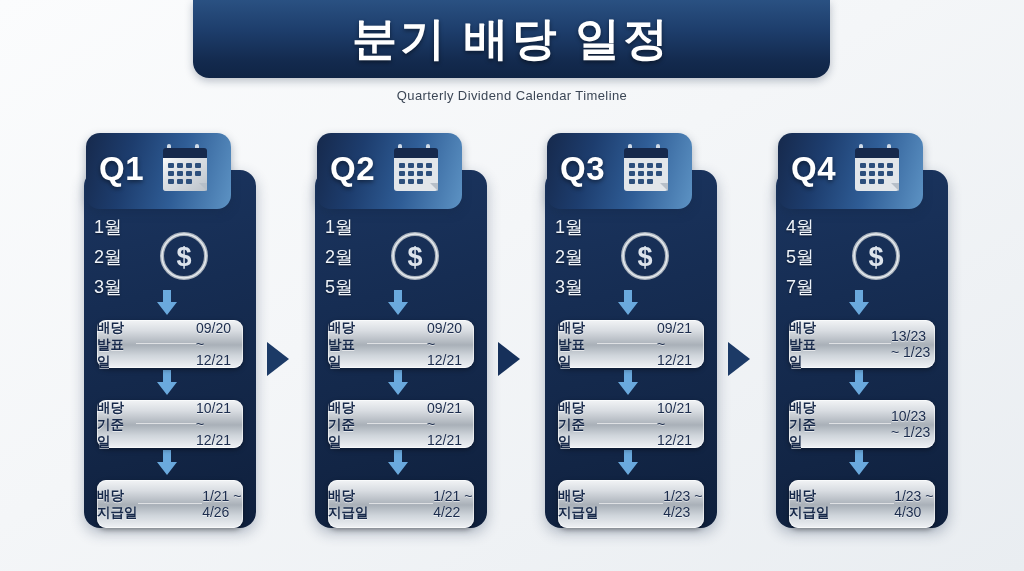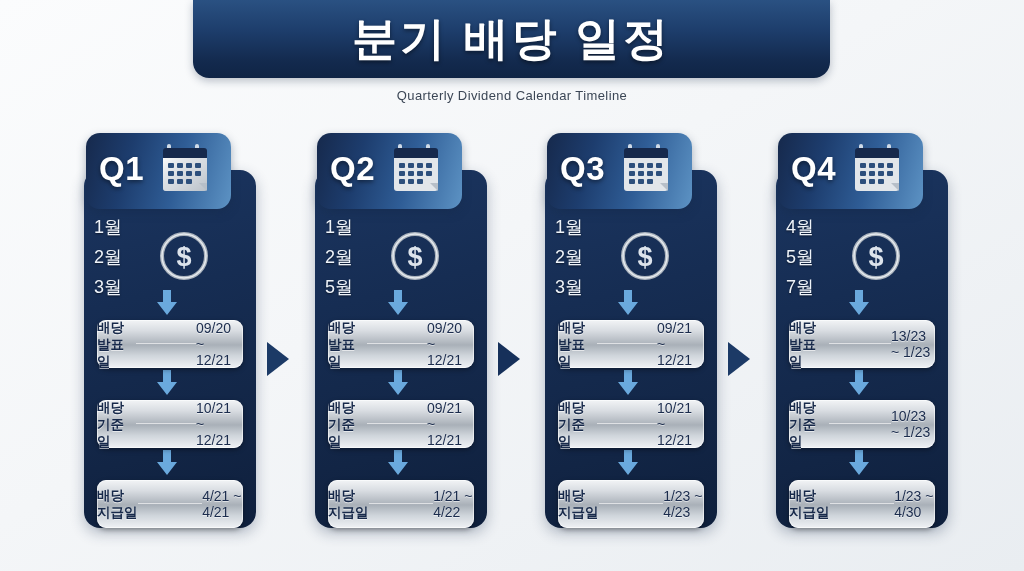--- a/index.html
+++ b/index.html
@@ -271,21 +271,21 @@
       <div class="ib-value">09/20 ~ 12/21</div>
     </div>
     <div class="info-box b1">
       <div class="ib-title">배당 기준일</div>
       <div class="ib-sep"></div>
       <div class="ib-value">10/21 ~ 12/21</div>
     </div>
     <div class="info-box b2">
       <div class="ib-title">배당 지급일</div>
       <div class="ib-sep"></div>
-      <div class="ib-value">4/21 ~ 4/21</div>
+      <div class="ib-value">1/21 ~ 4/26</div>
     </div>
   </div>
 
   <div class="card-wrap c1">
     <div class="card-body"></div>
     <div class="card-head">
       <div class="q-label">Q2</div>
       <svg class="cal-icon" viewBox="0 0 62 60">
         <rect x="6" y="3" width="4" height="9" rx="2" fill="#cfdbe8"></rect>
         <rect x="34" y="3" width="4" height="9" rx="2" fill="#cfdbe8"></rect>

